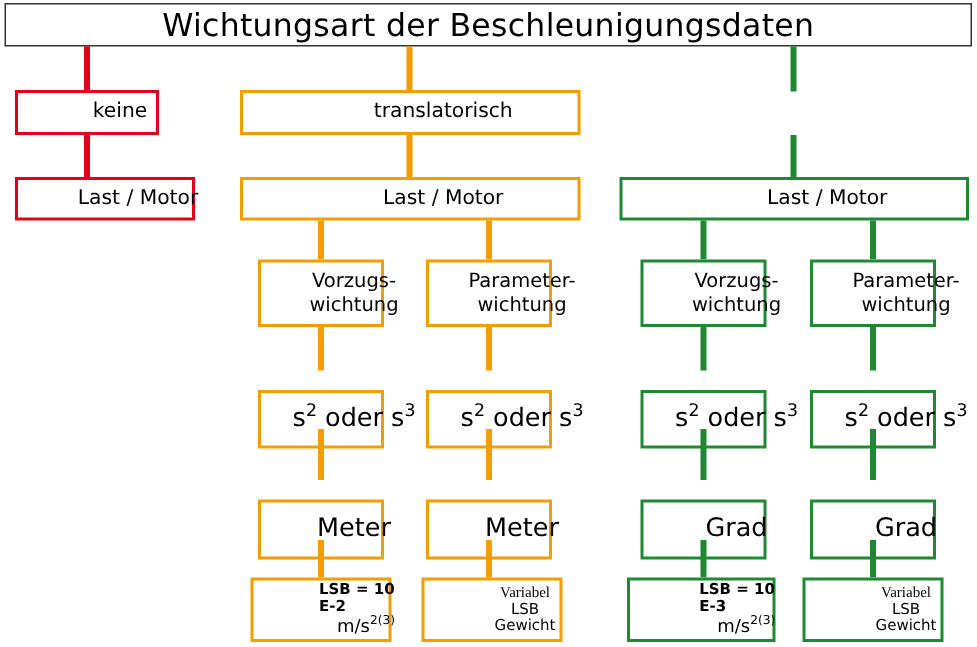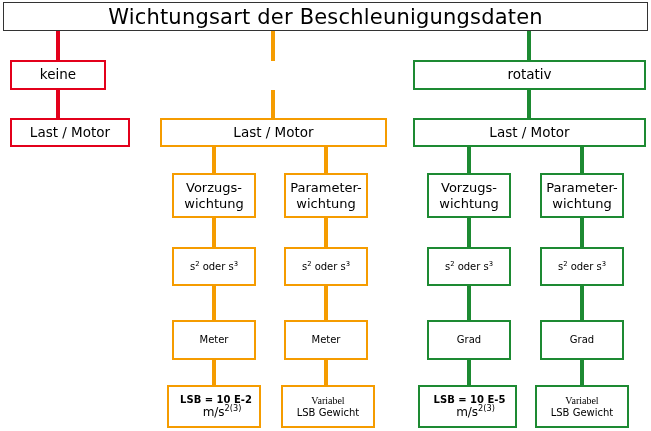--- a/index.html
+++ b/index.html
@@ -24,38 +24,39 @@
   }
 
   
   .node{
     position:absolute;box-sizing:border-box;
     background:#ffffff;
     display:flex;align-items:center;justify-content:center;
     text-align:center;
     border-width:2px;border-style:solid;
     line-height:1.12;
+    padding-left:44px;
   }
   .node .lbl{display:block;white-space:nowrap;}
   .node.two-line{line-height:1.18;}
 
   .c-red   {border-color:#e3001b;}
   .c-orange{border-color:#f59c00;}
   .c-green {border-color:#1d8a32;}
 
   
   .conn{position:absolute;}
   .conn.red   {background:#e3001b;}
   .conn.orange{background:#f59c00;}
   .conn.green {background:#1d8a32;}
 
   
   .t-head{font-size:13.5px;}
   .t-mid {font-size:13px;}
-  .t-unit{font-size:10px;}
+  .t-unit{font-size:17px;margin-top:13px;}
   .t-small{font-size:10px;}
   sup{font-size:.68em;vertical-align:super;line-height:0;}
   .lsb-line1{display:block;font-weight:bold;text-align:left;padding-left:4px;}
   .lsb-line2{display:block;text-align:center;padding-left:16px;margin-top:1px;font-size:12px;}
   .var-line1{display:block;font-family:Liberation Serif, serif;}
   .var-line2{display:block;font-weight:normal;}
 </style>
 </head>
 <body>
 
@@ -70,20 +71,23 @@
   <div class="conn green" style="left:527px;top:31px;width:4px;height:30px;"></div>
 
   <div class="node c-red t-head" style="left:10px;top:60px;width:96px;height:30px;">
     <span class="lbl">keine</span>
   </div>
   <div class="conn red" style="left:56px;top:90px;width:4px;height:28px;"></div>
   <div class="node c-red t-head" style="left:10px;top:118px;width:120px;height:29px;">
     <span class="lbl">Last / Motor</span>
   </div>
 
+  <div class="node c-orange t-head" style="left:160px;top:60px;width:227px;height:30px;">
+    <span class="lbl">translatorisch</span>
+  </div>
   <div class="conn orange" style="left:271px;top:90px;width:4px;height:28px;"></div>
   <div class="node c-orange t-head" style="left:160px;top:118px;width:227px;height:29px;">
     <span class="lbl">Last / Motor</span>
   </div>
 
   <div class="conn orange" style="left:212px;top:147px;width:4px;height:26px;"></div>
   <div class="node c-orange two-line t-mid" style="left:172px;top:173px;width:84px;height:45px;">
     <span>
       <span class="lbl">Vorzugs-</span>
       <span class="lbl">wichtung</span>
@@ -121,23 +125,20 @@
     <span class="lbl">Meter</span>
   </div>
   <div class="conn orange" style="left:324px;top:360px;width:4px;height:25px;"></div>
   <div class="node c-orange t-small" style="left:281px;top:385px;width:94px;height:43px;">
     <span>
       <span class="var-line1">Variabel</span>
       <span class="var-line2">LSB Gewicht</span>
     </span>
   </div>
 
-  <div class="node c-green t-head" style="left:413px;top:60px;width:233px;height:30px;">
-    <span class="lbl">rotativ</span>
-  </div>
   <div class="conn green" style="left:527px;top:90px;width:4px;height:28px;"></div>
   <div class="node c-green t-head" style="left:413px;top:118px;width:233px;height:29px;">
     <span class="lbl">Last / Motor</span>
   </div>
 
   <div class="conn green" style="left:467px;top:147px;width:4px;height:26px;"></div>
   <div class="node c-green two-line t-mid" style="left:427px;top:173px;width:84px;height:45px;">
     <span>
       <span class="lbl">Vorzugs-</span>
       <span class="lbl">wichtung</span>
@@ -147,21 +148,21 @@
   <div class="node c-green t-unit" style="left:427px;top:247px;width:84px;height:39px;">
     <span class="lbl">s<sup>2</sup> oder s<sup>3</sup></span>
   </div>
   <div class="conn green" style="left:467px;top:286px;width:4px;height:34px;"></div>
   <div class="node c-green t-unit" style="left:427px;top:320px;width:84px;height:40px;">
     <span class="lbl">Grad</span>
   </div>
   <div class="conn green" style="left:467px;top:360px;width:4px;height:25px;"></div>
   <div class="node c-green t-small" style="left:418px;top:385px;width:99px;height:43px;">
     <span>
-      <span class="lsb-line1">LSB = 10 E-5</span>
+      <span class="lsb-line1">LSB = 10 E-3</span>
       <span class="lsb-line2"><span>m/s</span><sup>2(3)</sup></span>
     </span>
   </div>
 
   <div class="conn green" style="left:580px;top:147px;width:4px;height:26px;"></div>
   <div class="node c-green two-line t-mid" style="left:540px;top:173px;width:84px;height:45px;">
     <span>
       <span class="lbl">Parameter-</span>
       <span class="lbl">wichtung</span>
     </span>

